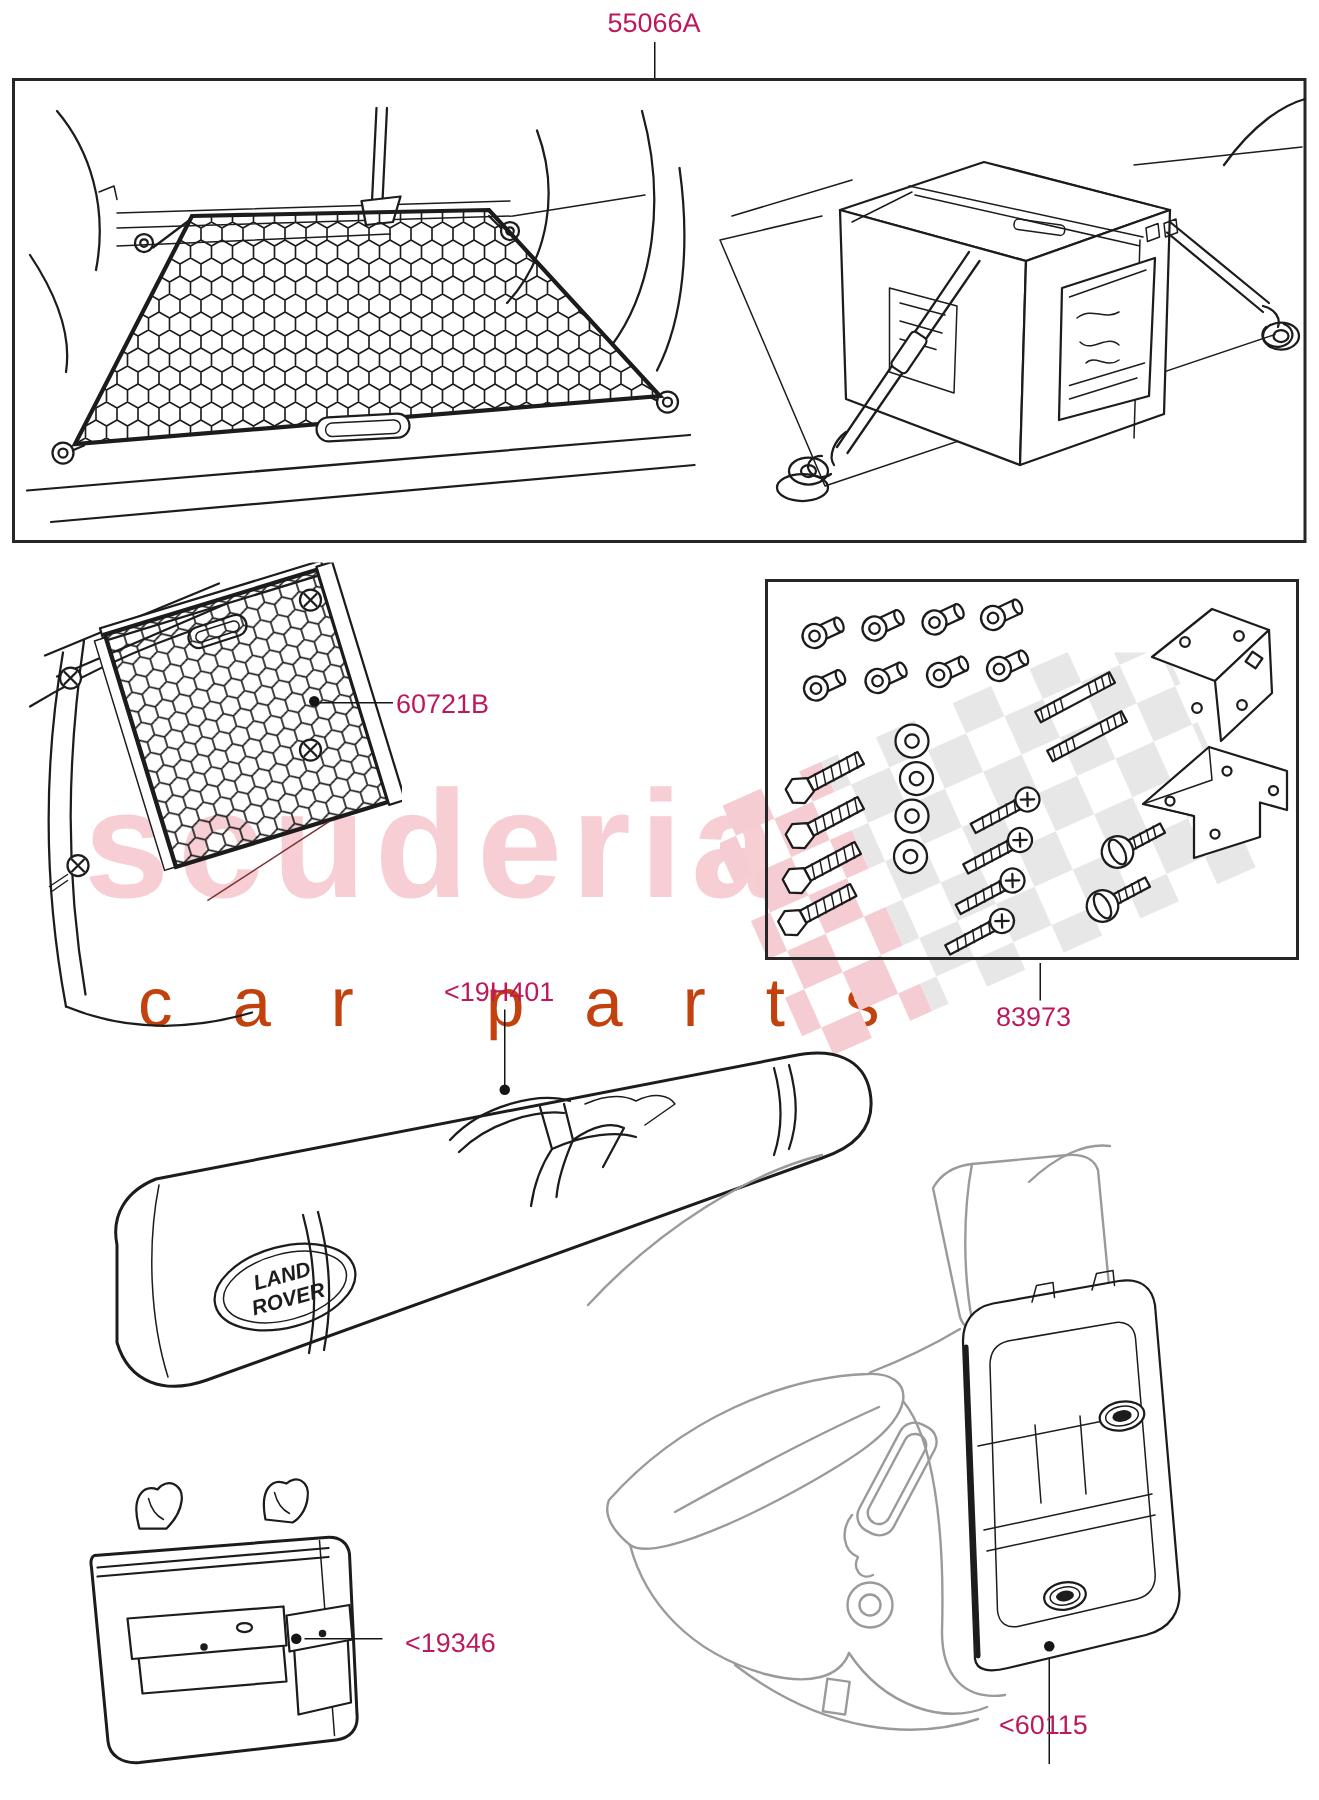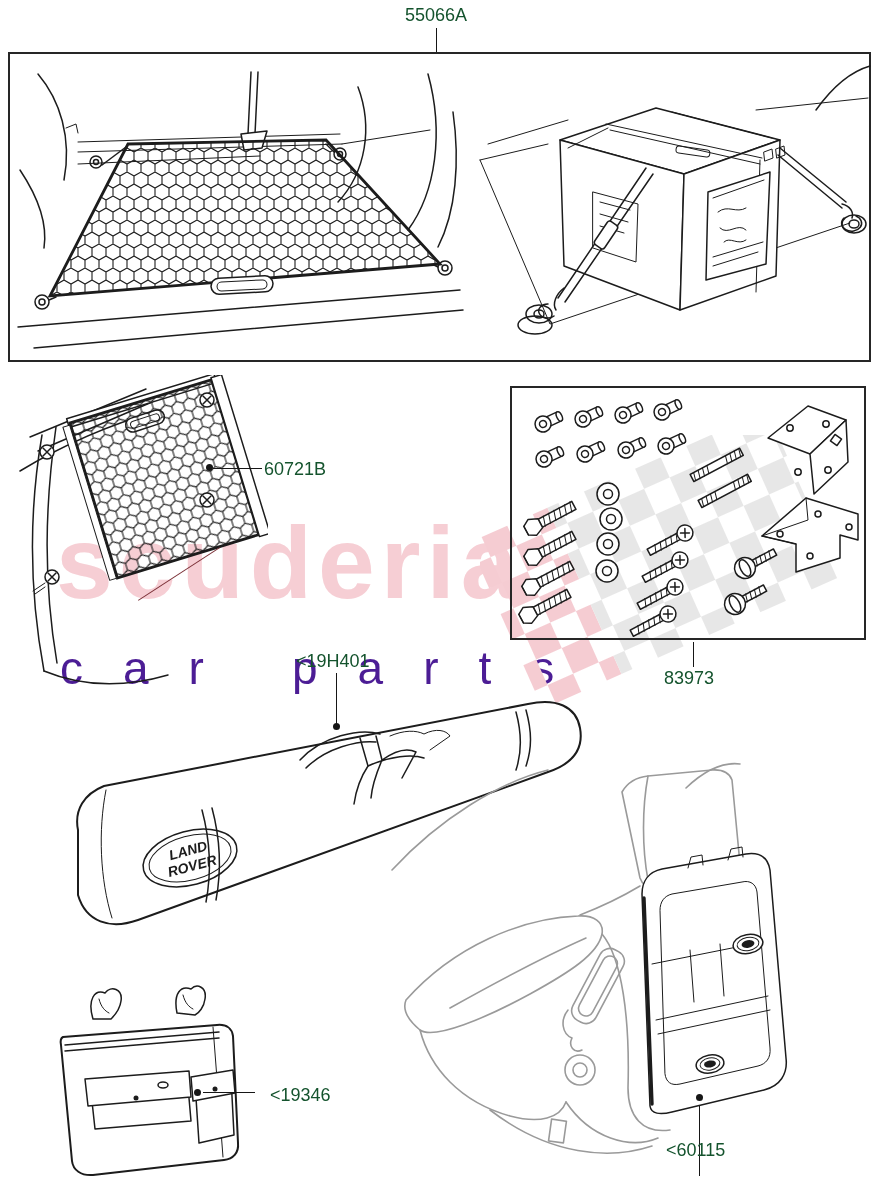--- a/index.html
+++ b/index.html
@@ -6,27 +6,27 @@
   body{width:879px;height:1200px;position:relative;background:#fff;
        font-family:"Liberation Sans",sans-serif;overflow:hidden;}
   
   .wm-layer{position:absolute;inset:0;z-index:1;pointer-events:none;}
   .art-layer{position:absolute;z-index:10;}
   .frame{position:absolute;border:2.5px solid #262626;box-sizing:border-box;z-index:10;background:transparent;}
   .lead-layer{position:absolute;inset:0;z-index:35;pointer-events:none;}
   
   .wm-word{position:absolute;left:56px;top:512px;font-size:102px;font-weight:bold;
            letter-spacing:6px;color:#f6ced4;line-height:1;}
-  .wm-sub{position:absolute;top:645px;font-size:46px;color:#4c1d95;line-height:1;letter-spacing:40px;}
+  .wm-sub{position:absolute;top:645px;font-size:46px;color:#c2410c;line-height:1;letter-spacing:40px;margin-left:32px;}
   .wm-sub.w1{left:60px;}
   .wm-sub.w2{left:292px;}
   .redline{position:absolute;left:138px;top:600px;width:97px;height:0;
            border-top:1.4px solid #7c3138;transform:rotate(-33deg);transform-origin:left top;z-index:12;}
   
-  .part-label{position:absolute;color:#14532d;font-size:18px;z-index:40;white-space:nowrap;text-decoration:none;}
+  .part-label{position:absolute;color:#be185d;font-size:18px;z-index:40;white-space:nowrap;text-decoration:none;}
   .vline{position:absolute;width:0;border-left:1.4px solid #161616;}
   .hline{position:absolute;height:0;border-top:1.4px solid #161616;}
   .dot{position:absolute;width:7px;height:7px;border-radius:50%;background:#161616;}
   
   svg .s{stroke:#1c1c1c;fill:none;stroke-width:1.5;stroke-linecap:round;stroke-linejoin:round;}
   svg .w{fill:#fff;}
   svg .thin{stroke-width:1;}
   svg .g{stroke:#9a9a9a;fill:none;stroke-width:1.6;stroke-linecap:round;stroke-linejoin:round;}
   svg .dk{fill:#1c1c1c;stroke:none;}
 </style>

